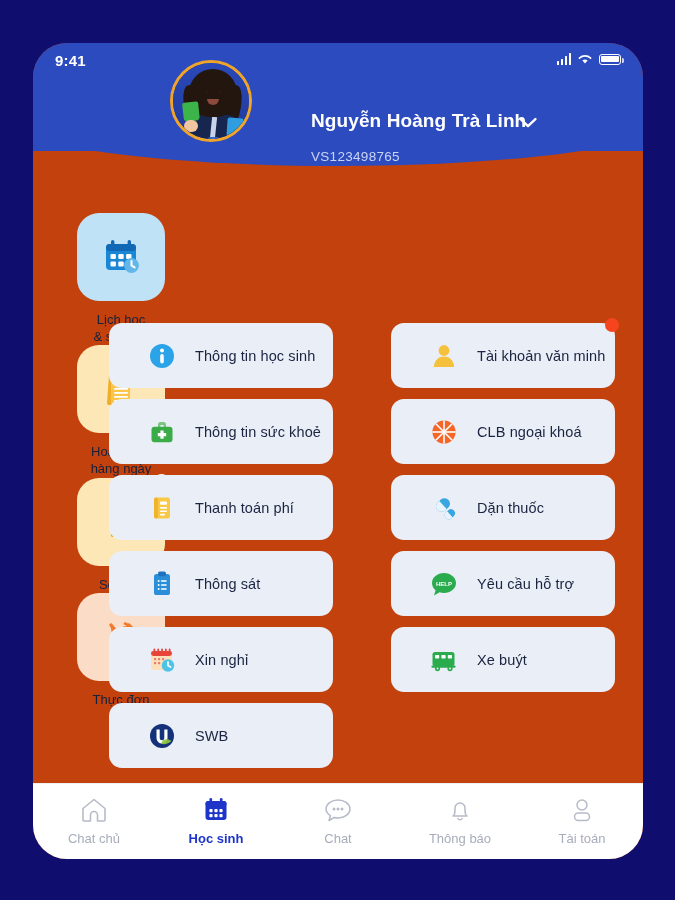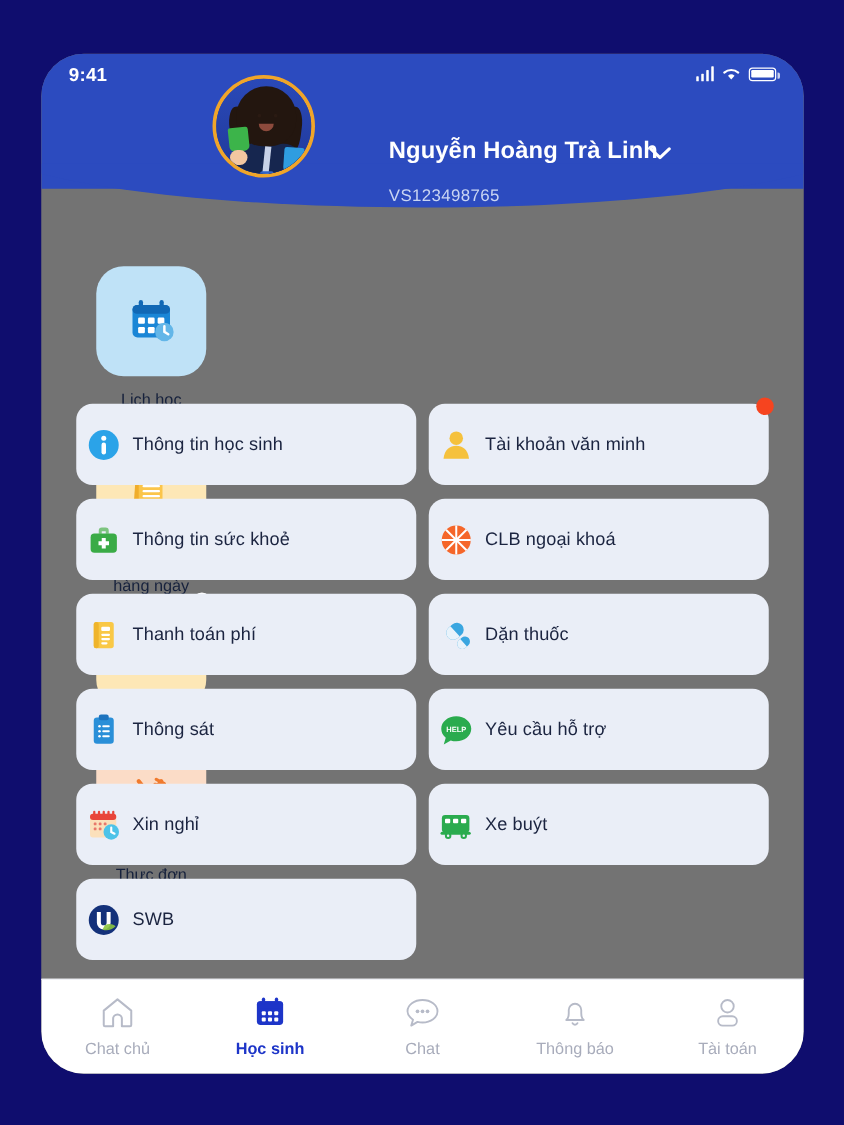--- a/index.html
+++ b/index.html
@@ -13,21 +13,21 @@
     position: relative;
     width: 675px; height: 900px;
     background: #0f0d6e;
   }
 
   
   .phone {
     position: absolute;
     left: 33px; top: 43px;
     width: 610px; height: 816px;
-    background: #737373;
+    background: #c2410c;
     border-radius: 34px;
     overflow: hidden;
   }
 
   
   .header {
     position: absolute;
     left: 0; top: 0;
     width: 610px; height: 108px;
     background: #2c4bbf;
@@ -190,22 +190,23 @@
     grid-template-columns: 272px 272px;
     column-gap: 10px;
     row-gap: 11px;
   }
   .menu-item {
     position: relative;
     height: 65px;
     background: #eaeef7;
     border-radius: 13px;
     display: flex; align-items: center;
-    padding-left: 7px;
-    gap: 8px;
+    padding-left: 38px;
+    gap: 18px;
+    margin-left: 48px;
   }
   .menu-ico {
     width: 30px; height: 30px;
     flex: 0 0 30px;
     display: flex; align-items: center; justify-content: center;
   }
   .menu-label {
     font-size: 14.5px;
     color: #1b2440;
     letter-spacing: .1px;

